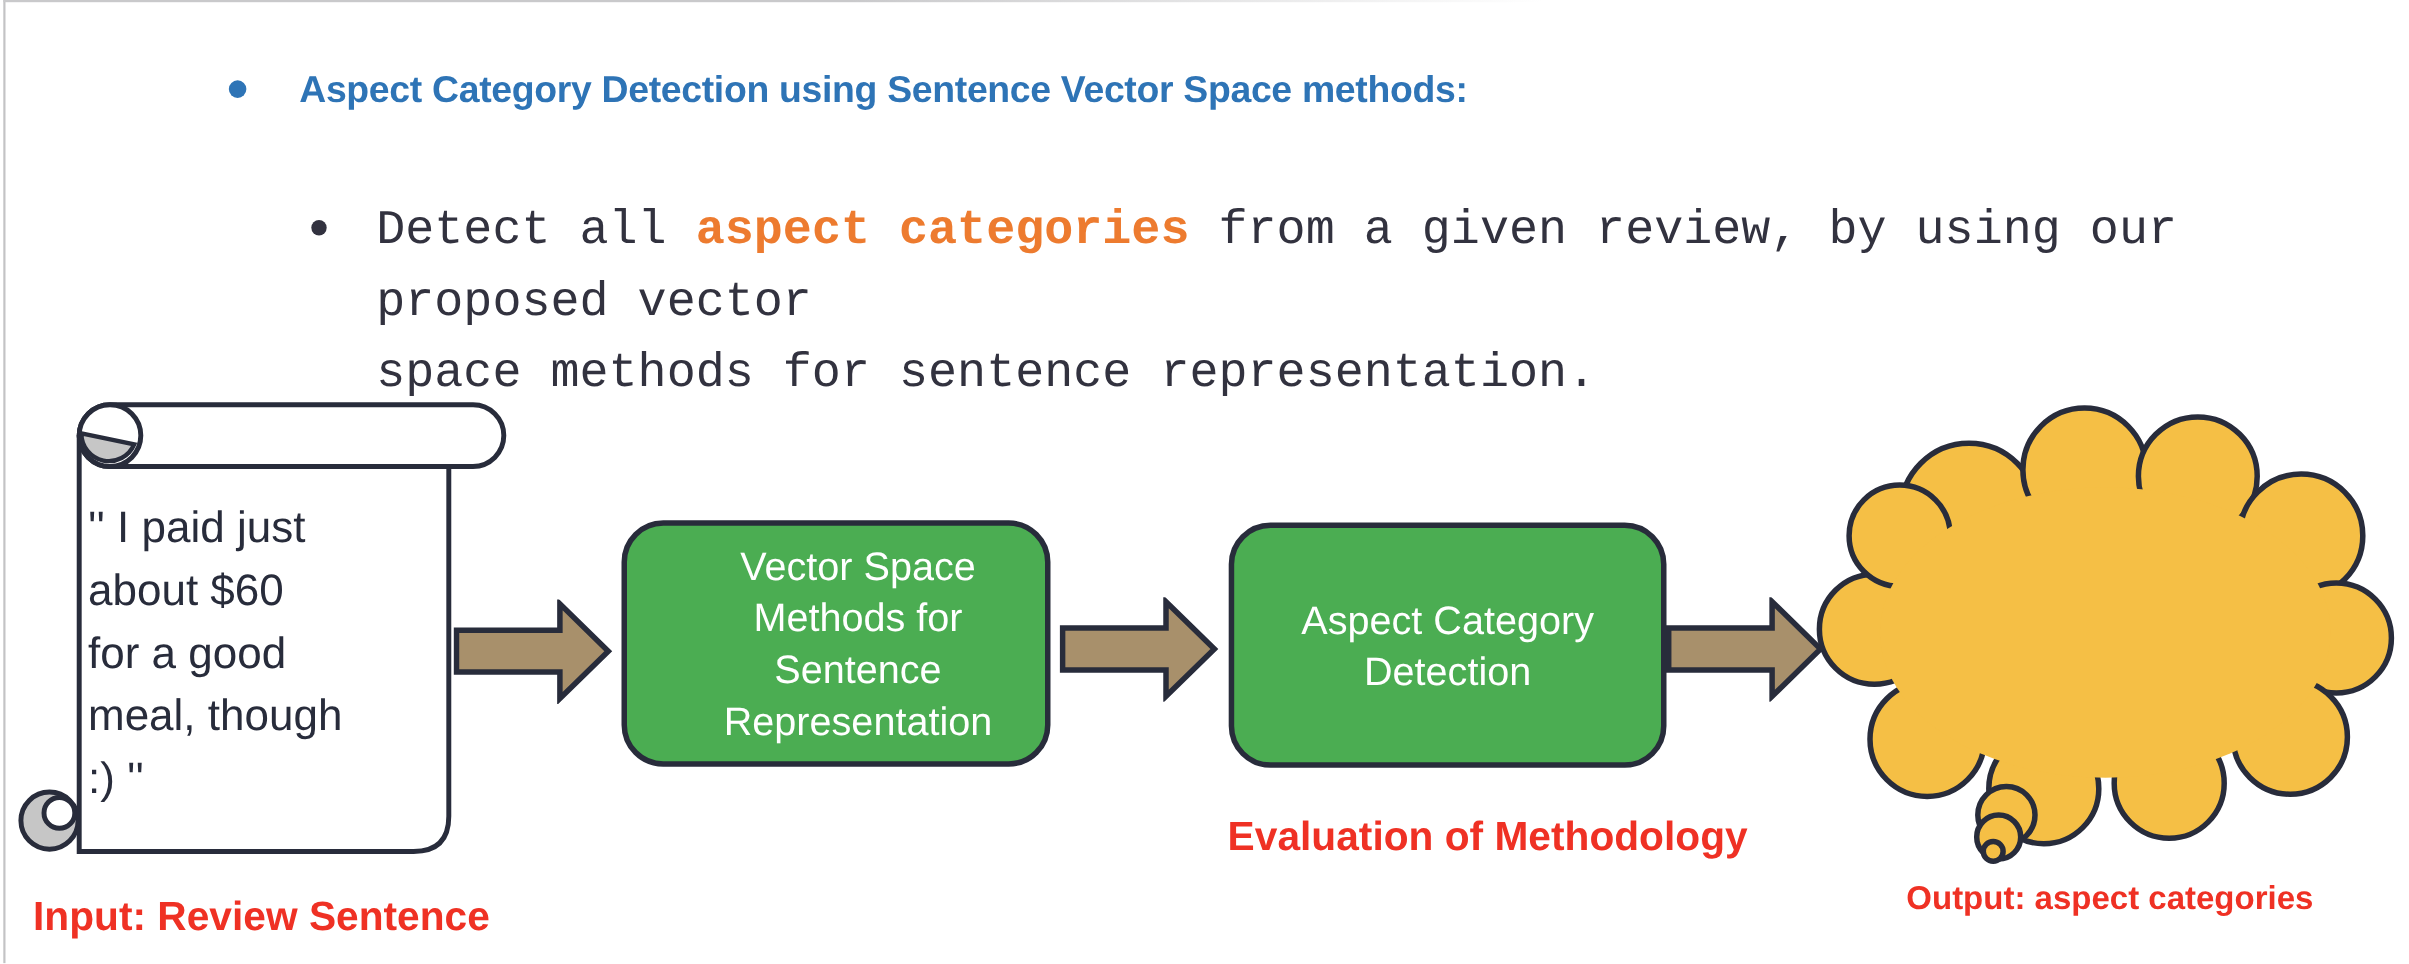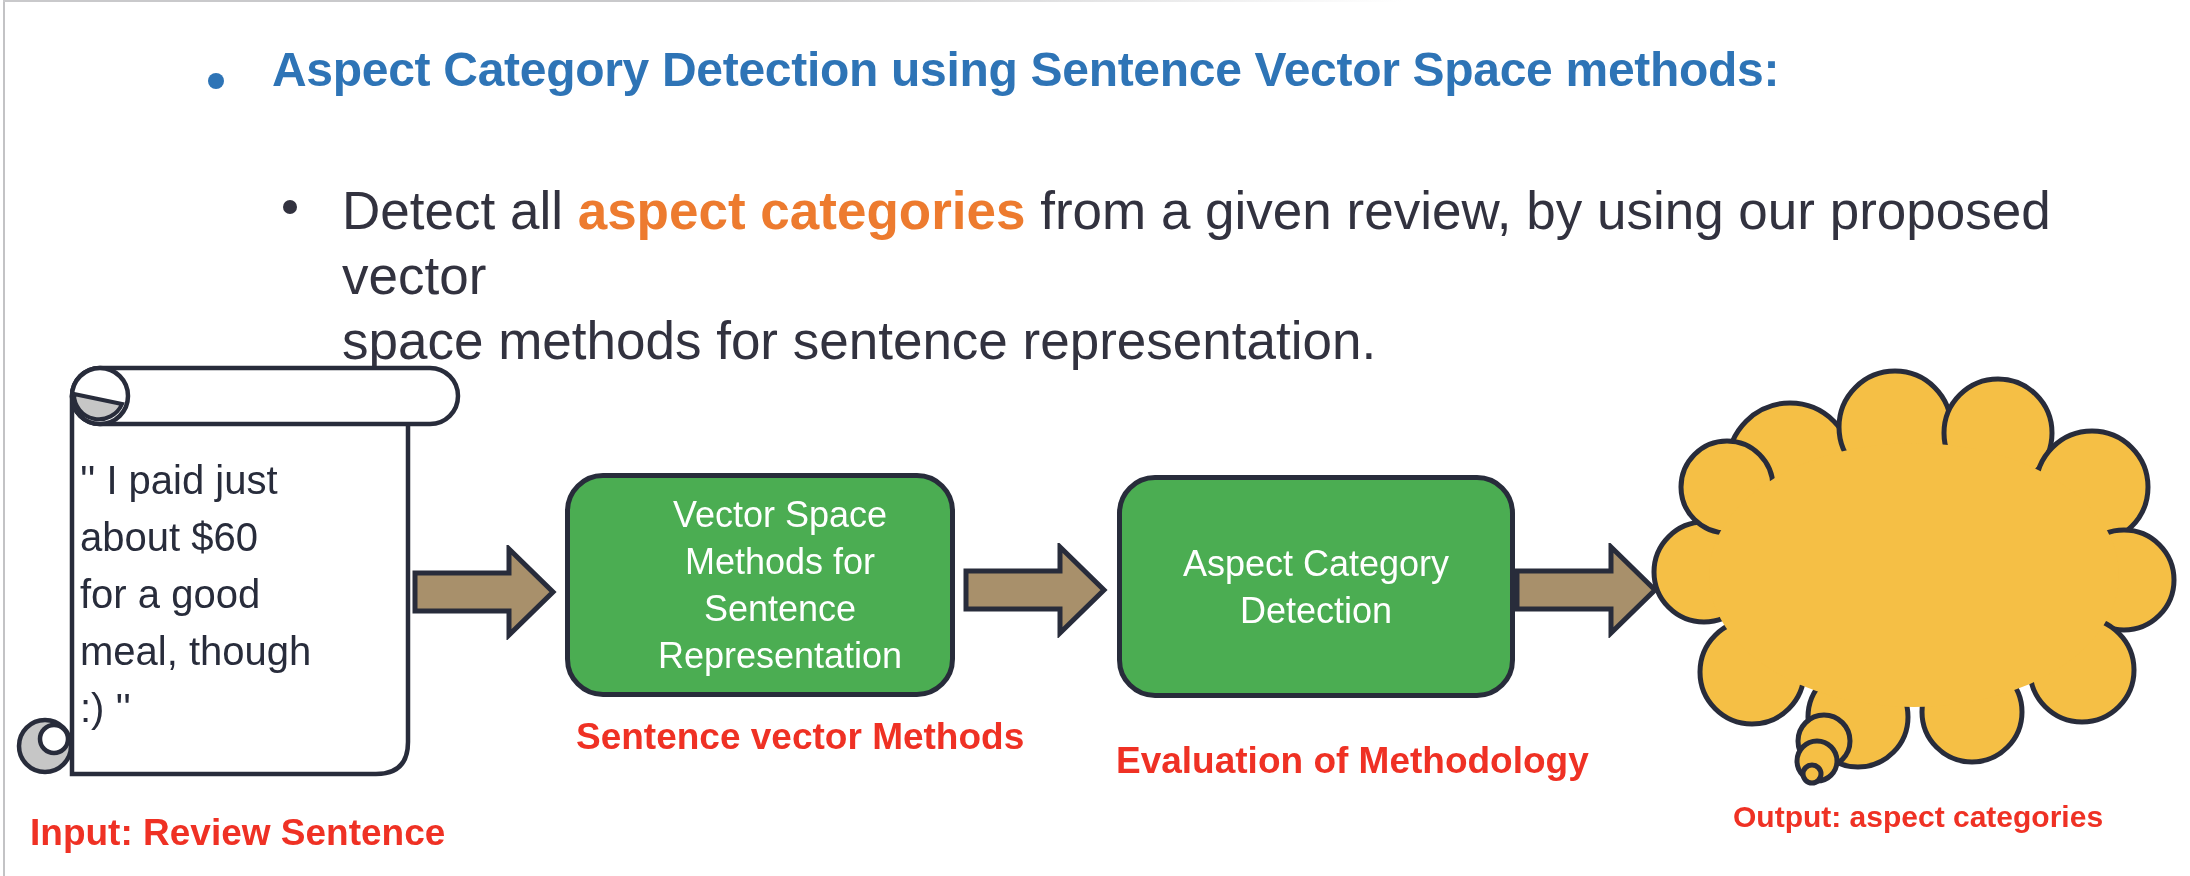--- a/index.html
+++ b/index.html
@@ -7,26 +7,26 @@
     position:relative; width:2190px; height:876px; background:#fff;
     overflow:hidden; font-family:"Liberation Sans", sans-serif;
   }
   .edge-left{position:absolute; left:3px; top:0; width:2px; height:876px; background:#c3c3c5;}
   .edge-top{position:absolute; left:3px; top:0; height:2px; width:1400px;
     background:linear-gradient(to right,#c9c9cb 55%,rgba(201,201,203,0));}
   .bullet{position:absolute; border-radius:50%;}
   .bullet-1{left:208px; top:73px; width:16px; height:16px; background:var(--title-blue);}
   .bullet-2{left:283px; top:200px; width:14px; height:14px; background:var(--text-dark);}
   .title{
-    position:absolute; left:272px; top:42px; width:1850px;
-    font-size:48px; font-weight:bold; letter-spacing:-0.3px; color:var(--title-blue);
+    position:absolute; left:272px; top:63px; width:1850px;
+    font-size:34px; font-weight:bold; letter-spacing:-0.3px; color:var(--title-blue);
   }
   .body-text{
     position:absolute; left:342px; top:178px; width:1780px;
-    font-size:53px; line-height:65px; color:var(--text-dark);
+    font-size:44px; line-height:65px; color:var(--text-dark);font-family:Liberation Mono, monospace;
   }
   .body-text .hl{color:var(--highlight-orange); font-weight:bold;}
   svg .paper{fill:#ffffff; stroke:var(--outline-dark); stroke-width:4.5;}
   svg .gray-fill{fill:var(--paper-gray); stroke:var(--outline-dark); stroke-width:4;}
   svg .curl-outer{fill:var(--paper-gray); stroke:var(--outline-dark); stroke-width:4.5;}
   svg .lobe{fill:var(--cloud-yellow); stroke:var(--outline-dark); stroke-width:5;}
   svg .lobe-fill{fill:var(--cloud-yellow);}
   svg .arrow-poly{fill:var(--arrow-tan); stroke:var(--outline-dark); stroke-width:5; stroke-linejoin:miter;}
   .scroll-svg{position:absolute; left:10px; top:358px;}
   .scroll-quote{
@@ -104,21 +104,20 @@
   <svg class="flow-arrow arrow-3" width="145" height="95" viewBox="0 0 145 95">
     <polygon class="arrow-poly" points="3,28 97,28 97,4 141,47 97,90 97,66 3,66"></polygon>
   </svg>
 
   <div class="green-box box-1">
     <div class="box-label">Vector Space
 Methods for
 Sentence
 Representation</div>
   </div>
-  <div class="red-label label-step1">Sentence vector Methods</div>
 
   <div class="green-box box-2">
     <div class="box-label">Aspect Category
 Detection</div>
   </div>
   <div class="red-label label-step2">Evaluation of Methodology</div>
 
   <svg class="cloud-svg" width="560" height="490" viewBox="0 0 560 490">
     <g>
       <circle class="lobe" cx="160" cy="100" r="62"></circle>

